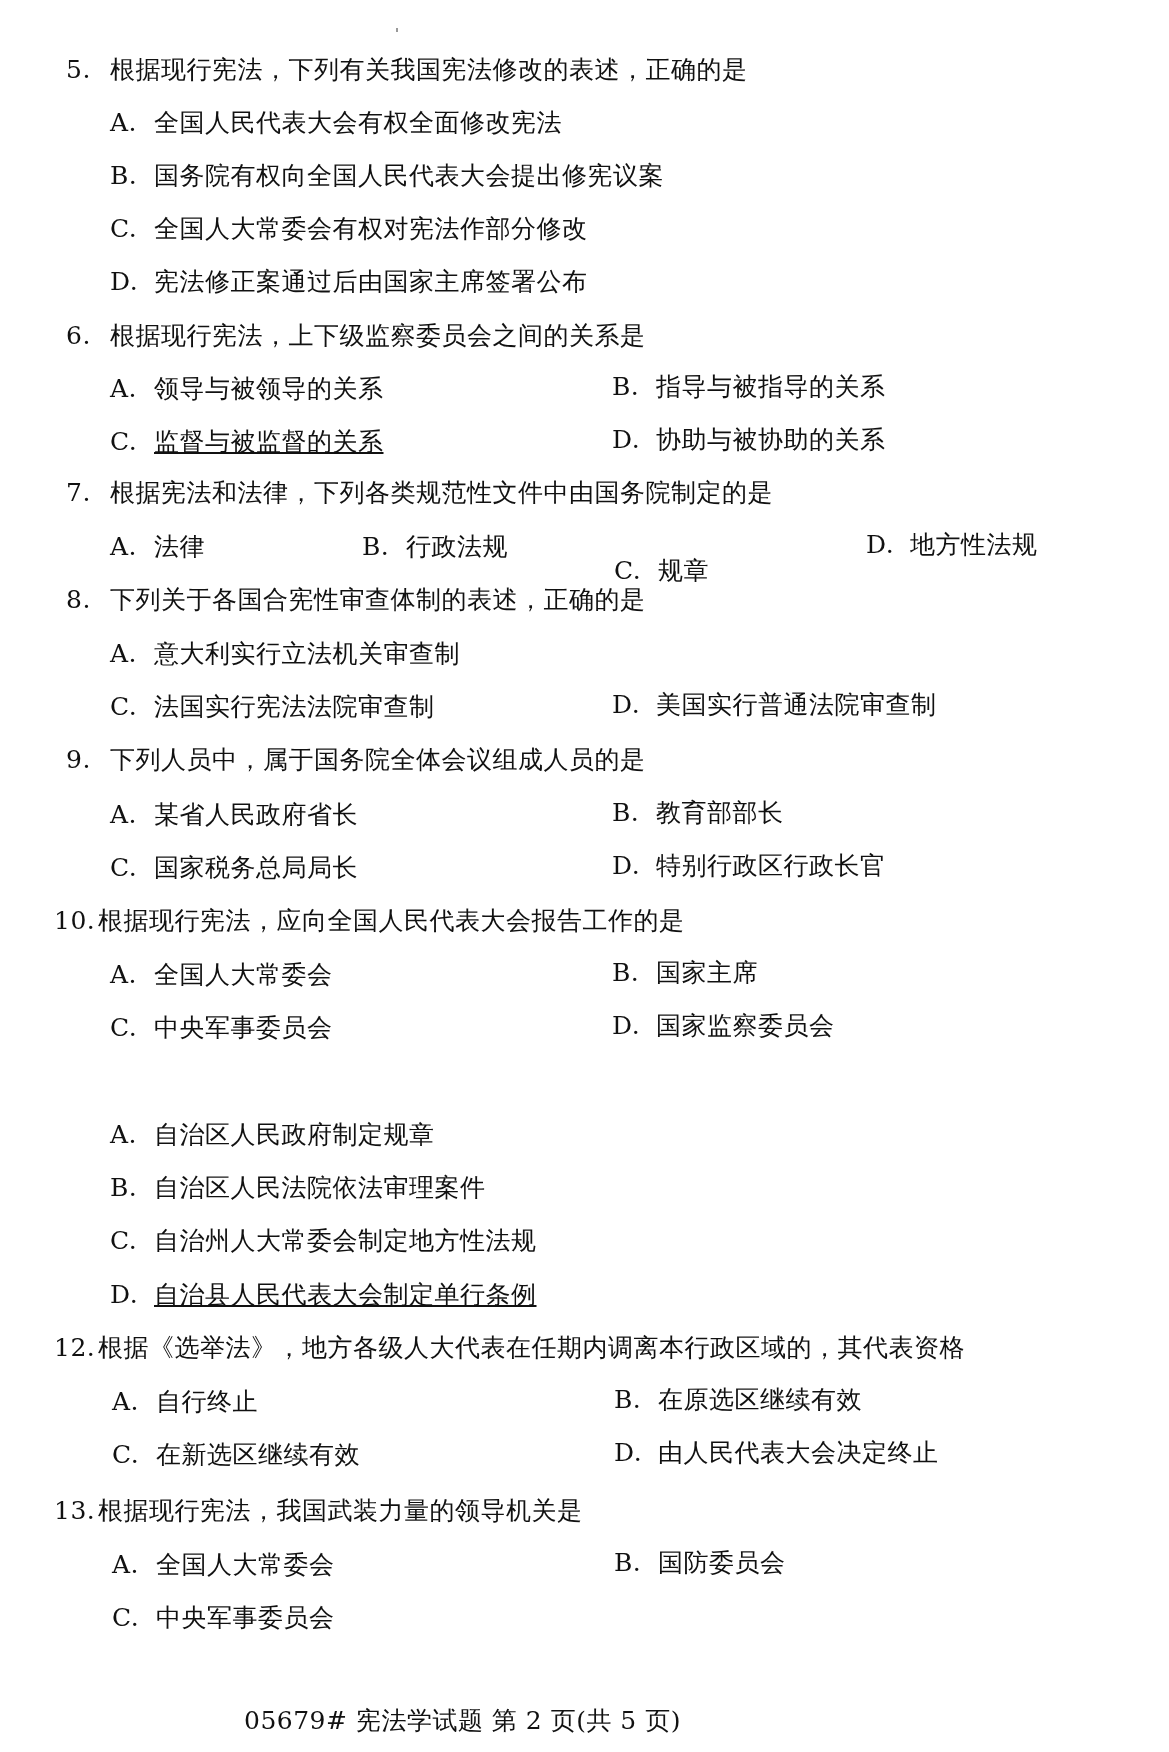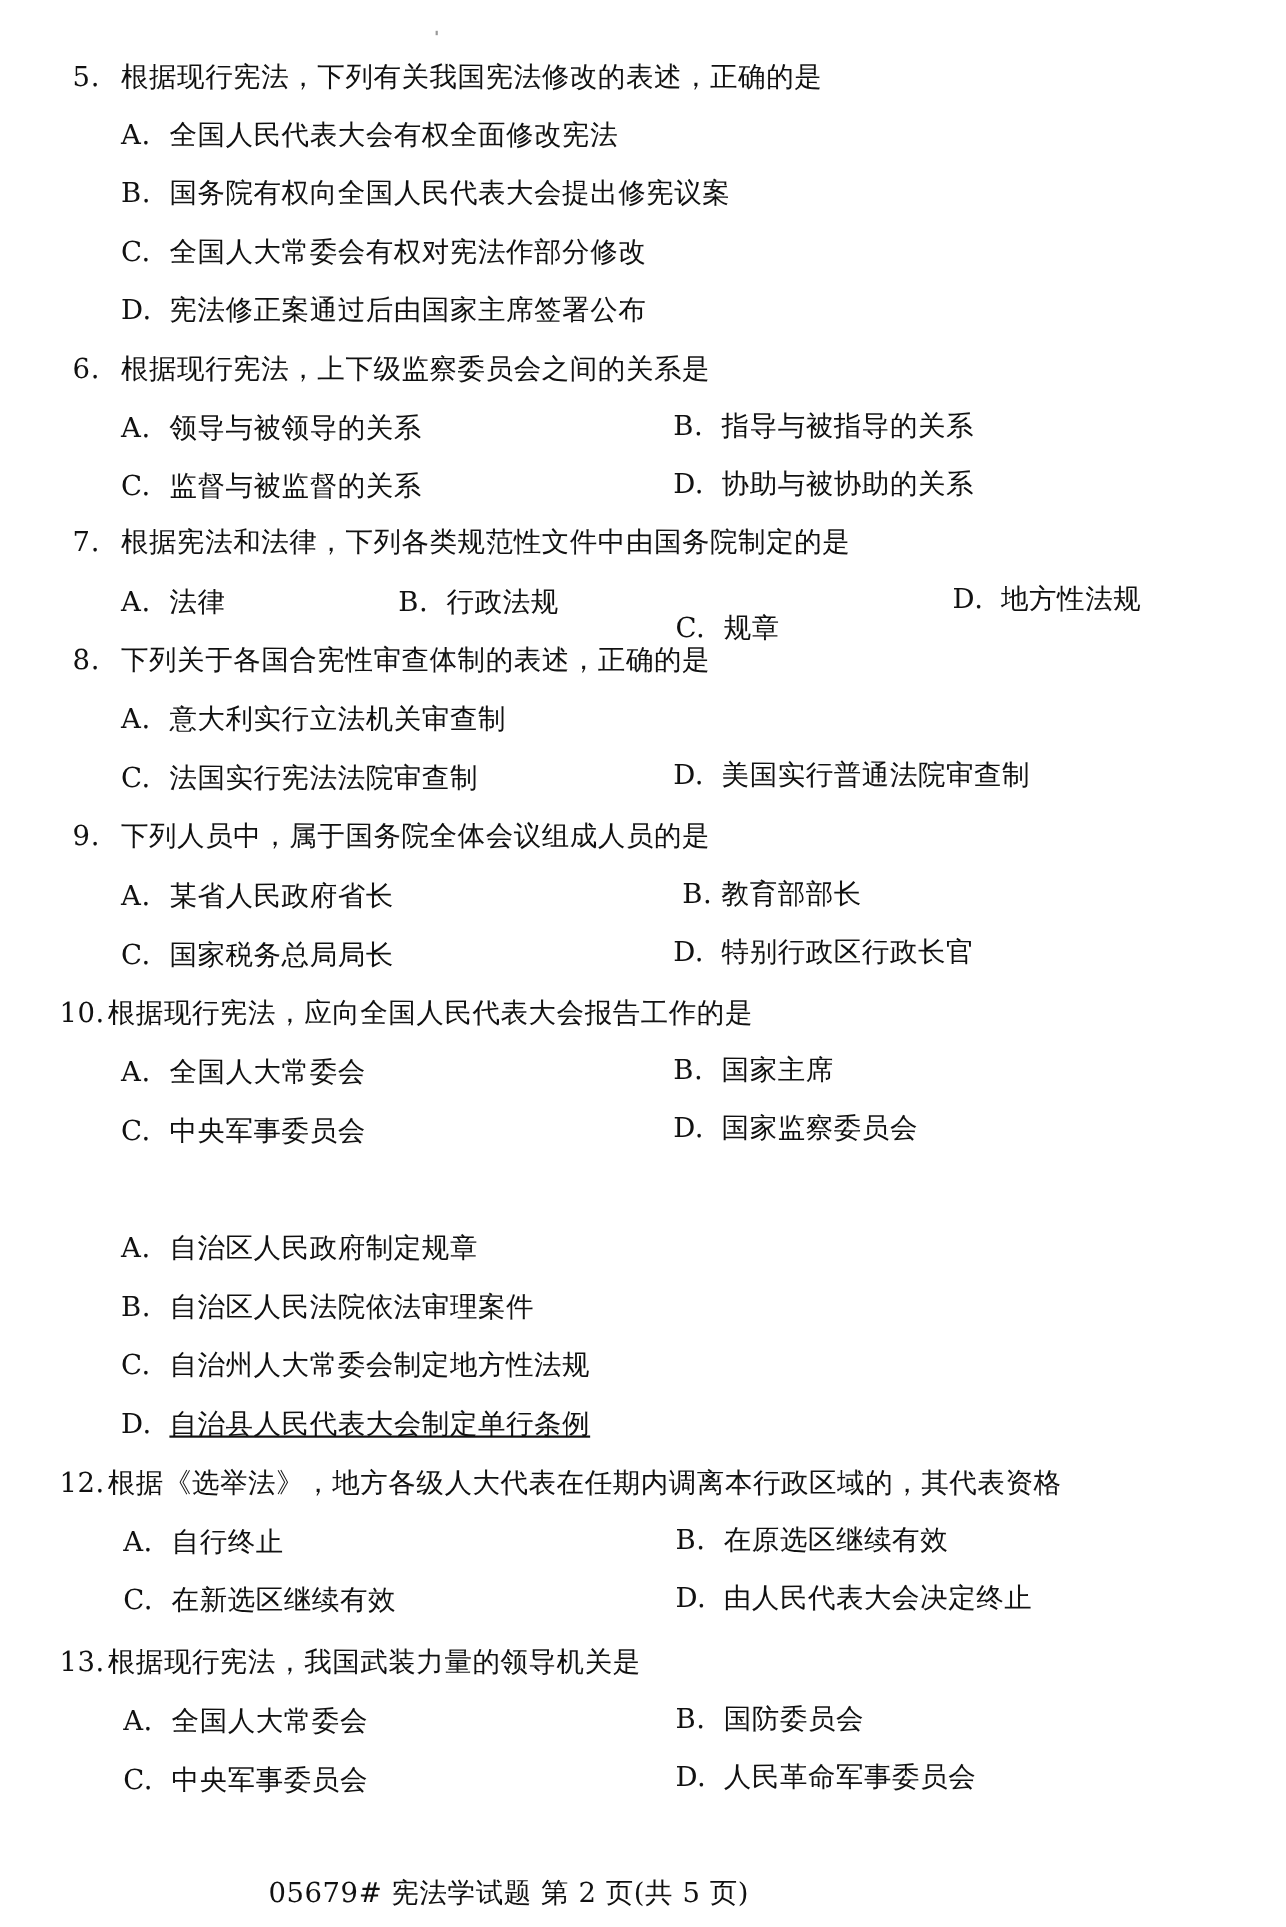--- a/index.html
+++ b/index.html
@@ -39,21 +39,21 @@
   <div class="opt" style="left:110px;top:108px;"><span class="lbl">A.</span><span>全国人民代表大会有权全面修改宪法</span></div>
   <div class="opt" style="left:110px;top:161px;"><span class="lbl">B.</span><span>国务院有权向全国人民代表大会提出修宪议案</span></div>
   <div class="opt" style="left:110px;top:214px;"><span class="lbl">C.</span><span>全国人大常委会有权对宪法作部分修改</span></div>
   <div class="opt" style="left:110px;top:267px;"><span class="lbl">D.</span><span>宪法修正案通过后由国家主席签署公布</span></div>
 
   <div class="q" style="top:321px;">
     <span class="num">6.</span><span>根据现行宪法，上下级监察委员会之间的关系是</span>
   </div>
   <div class="opt" style="left:110px;top:374px;"><span class="lbl">A.</span><span>领导与被领导的关系</span></div>
   <div class="opt" style="left:612px;top:372px;"><span class="lbl">B.</span><span>指导与被指导的关系</span></div>
-  <div class="opt" style="left:110px;top:427px;"><span class="lbl">C.</span><span>监督与被监督的关系</span></div>
+  <div class="opt" style="left:110px;top:427px;text-decoration:underline;"><span class="lbl">C.</span><span>监督与被监督的关系</span></div>
   <div class="opt" style="left:612px;top:425px;"><span class="lbl">D.</span><span>协助与被协助的关系</span></div>
 
   <div class="q" style="top:478px;">
     <span class="num">7.</span><span>根据宪法和法律，下列各类规范性文件中由国务院制定的是</span>
   </div>
   <div class="opt" style="left:110px;top:532px;"><span class="lbl">A.</span><span>法律</span></div>
   <div class="opt" style="left:362px;top:532px;"><span class="lbl">B.</span><span>行政法规</span></div>
   <div class="opt" style="left:614px;top:556px;"><span class="lbl">C.</span><span>规章</span></div>
   <div class="opt" style="left:866px;top:530px;"><span class="lbl">D.</span><span>地方性法规</span></div>
 
@@ -61,21 +61,21 @@
     <span class="num">8.</span><span>下列关于各国合宪性审查体制的表述，正确的是</span>
   </div>
   <div class="opt" style="left:110px;top:639px;"><span class="lbl">A.</span><span>意大利实行立法机关审查制</span></div>
   <div class="opt" style="left:110px;top:692px;"><span class="lbl">C.</span><span>法国实行宪法法院审查制</span></div>
   <div class="opt" style="left:612px;top:690px;"><span class="lbl">D.</span><span>美国实行普通法院审查制</span></div>
 
   <div class="q" style="top:745px;">
     <span class="num">9.</span><span>下列人员中，属于国务院全体会议组成人员的是</span>
   </div>
   <div class="opt" style="left:110px;top:800px;"><span class="lbl">A.</span><span>某省人民政府省长</span></div>
-  <div class="opt" style="left:612px;top:798px;text-align:center;"><span class="lbl">B.</span><span>教育部部长</span></div>
+  <div class="opt" style="left:612px;top:798px;"><span class="lbl">B.</span><span>教育部部长</span></div>
   <div class="opt" style="left:110px;top:853px;"><span class="lbl">C.</span><span>国家税务总局局长</span></div>
   <div class="opt" style="left:612px;top:851px;"><span class="lbl">D.</span><span>特别行政区行政长官</span></div>
 
   <div class="q two" style="top:906px;">
     <span class="num">10.</span><span>根据现行宪法，应向全国人民代表大会报告工作的是</span>
   </div>
   <div class="opt" style="left:110px;top:960px;"><span class="lbl">A.</span><span>全国人大常委会</span></div>
   <div class="opt" style="left:612px;top:958px;"><span class="lbl">B.</span><span>国家主席</span></div>
   <div class="opt" style="left:110px;top:1013px;"><span class="lbl">C.</span><span>中央军事委员会</span></div>
   <div class="opt" style="left:612px;top:1011px;"><span class="lbl">D.</span><span>国家监察委员会</span></div>
@@ -92,16 +92,15 @@
   <div class="opt" style="left:614px;top:1385px;"><span class="lbl">B.</span><span>在原选区继续有效</span></div>
   <div class="opt" style="left:112px;top:1440px;"><span class="lbl">C.</span><span>在新选区继续有效</span></div>
   <div class="opt" style="left:614px;top:1438px;"><span class="lbl">D.</span><span>由人民代表大会决定终止</span></div>
 
   <div class="q two" style="top:1496px;">
     <span class="num">13.</span><span>根据现行宪法，我国武装力量的领导机关是</span>
   </div>
   <div class="opt" style="left:112px;top:1550px;"><span class="lbl">A.</span><span>全国人大常委会</span></div>
   <div class="opt" style="left:614px;top:1548px;"><span class="lbl">B.</span><span>国防委员会</span></div>
   <div class="opt" style="left:112px;top:1603px;"><span class="lbl">C.</span><span>中央军事委员会</span></div>
-  <div class="opt" style="left:614px;top:1601px;"><span class="lbl">D.</span><span>人民革命军事委员会</span></div>
 
   <div class="footer">05679# 宪法学试题 第 2 页(共 5 页)</div>
 </div>
 
 </body></html>

